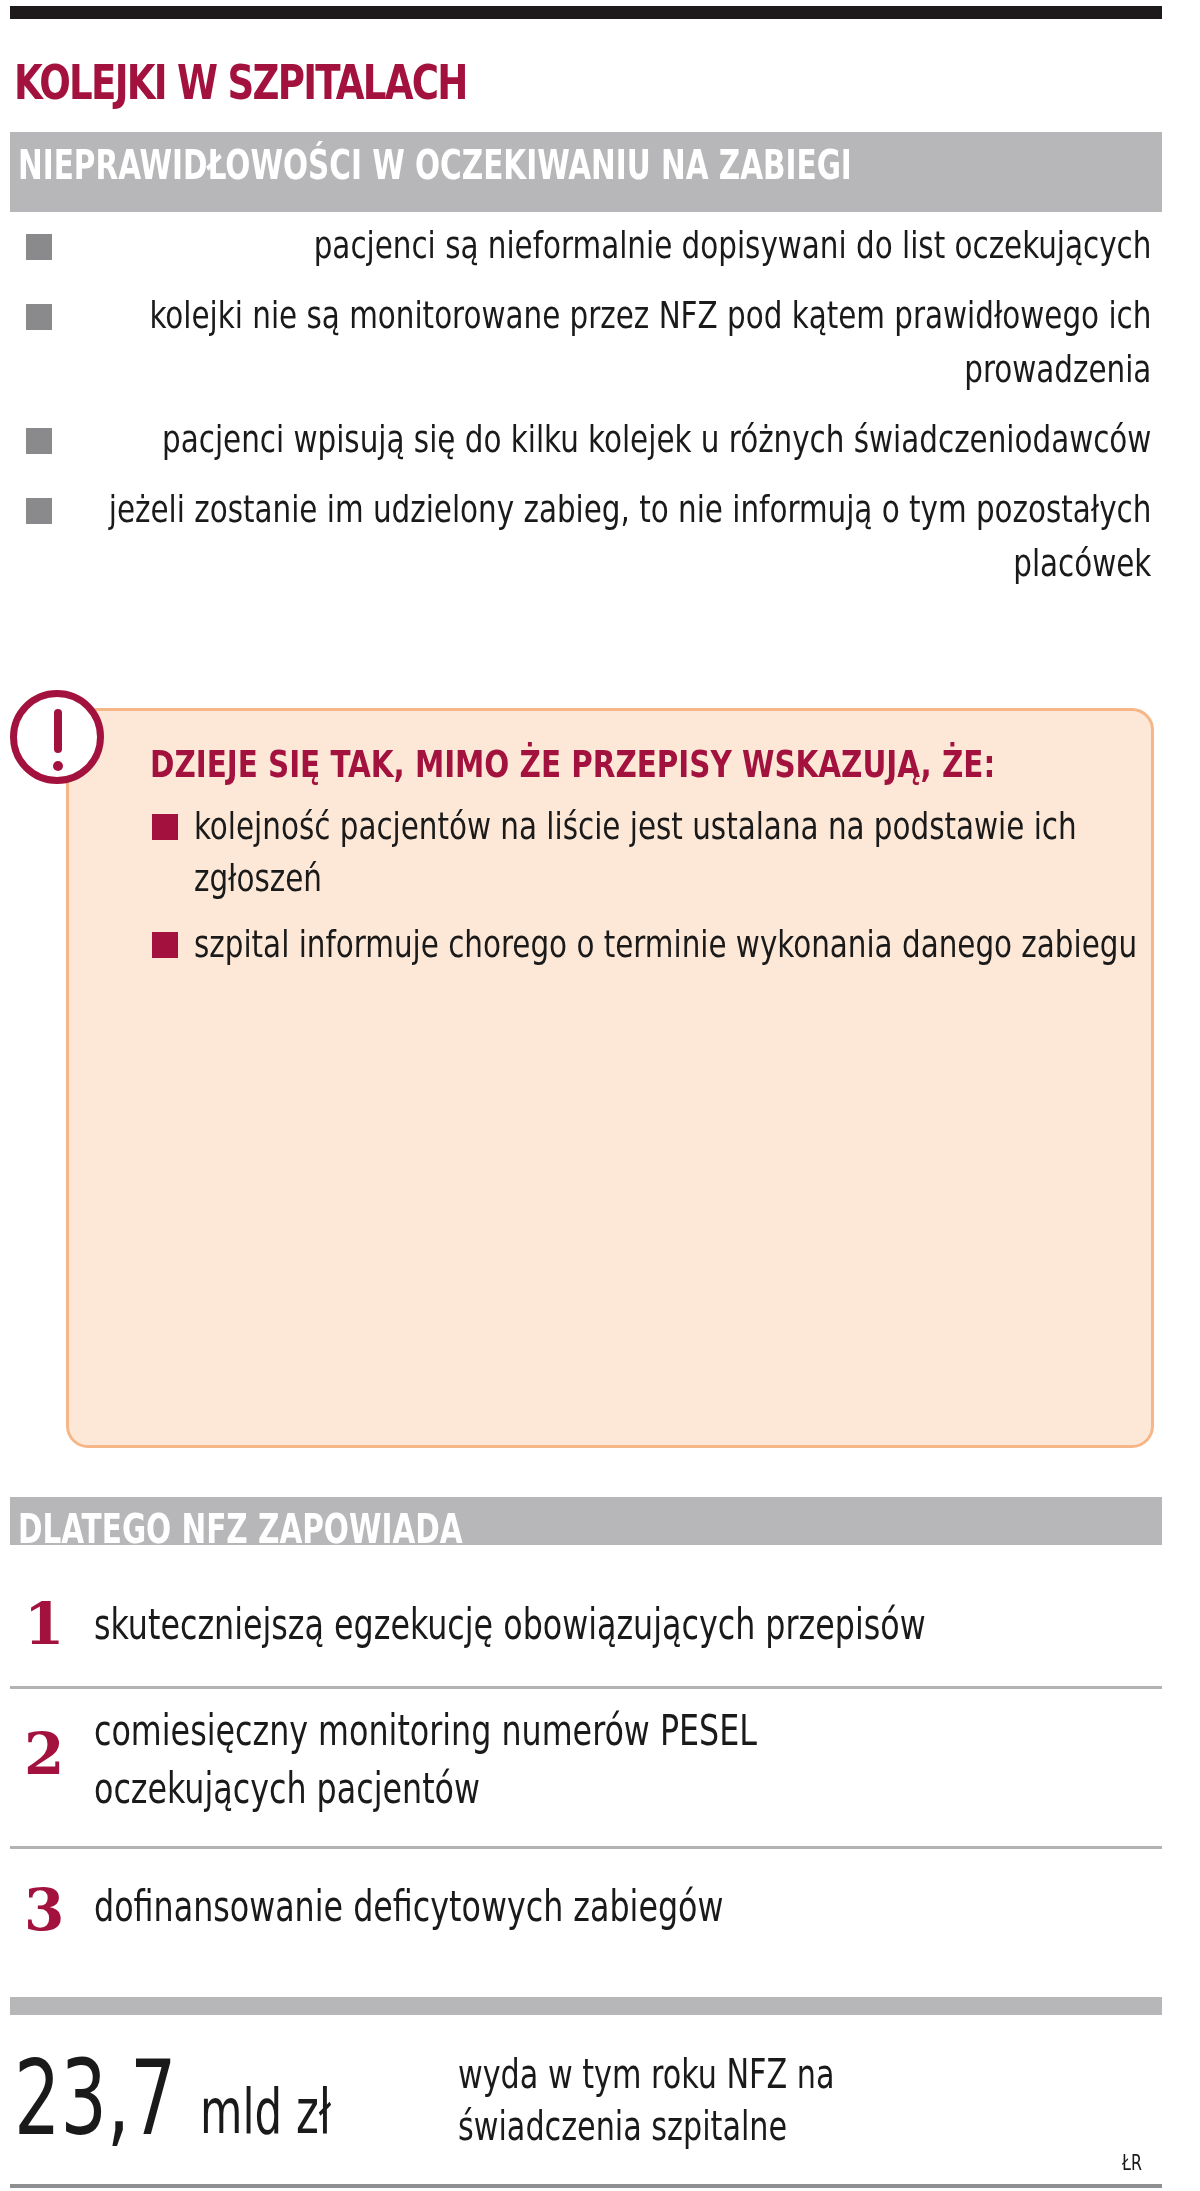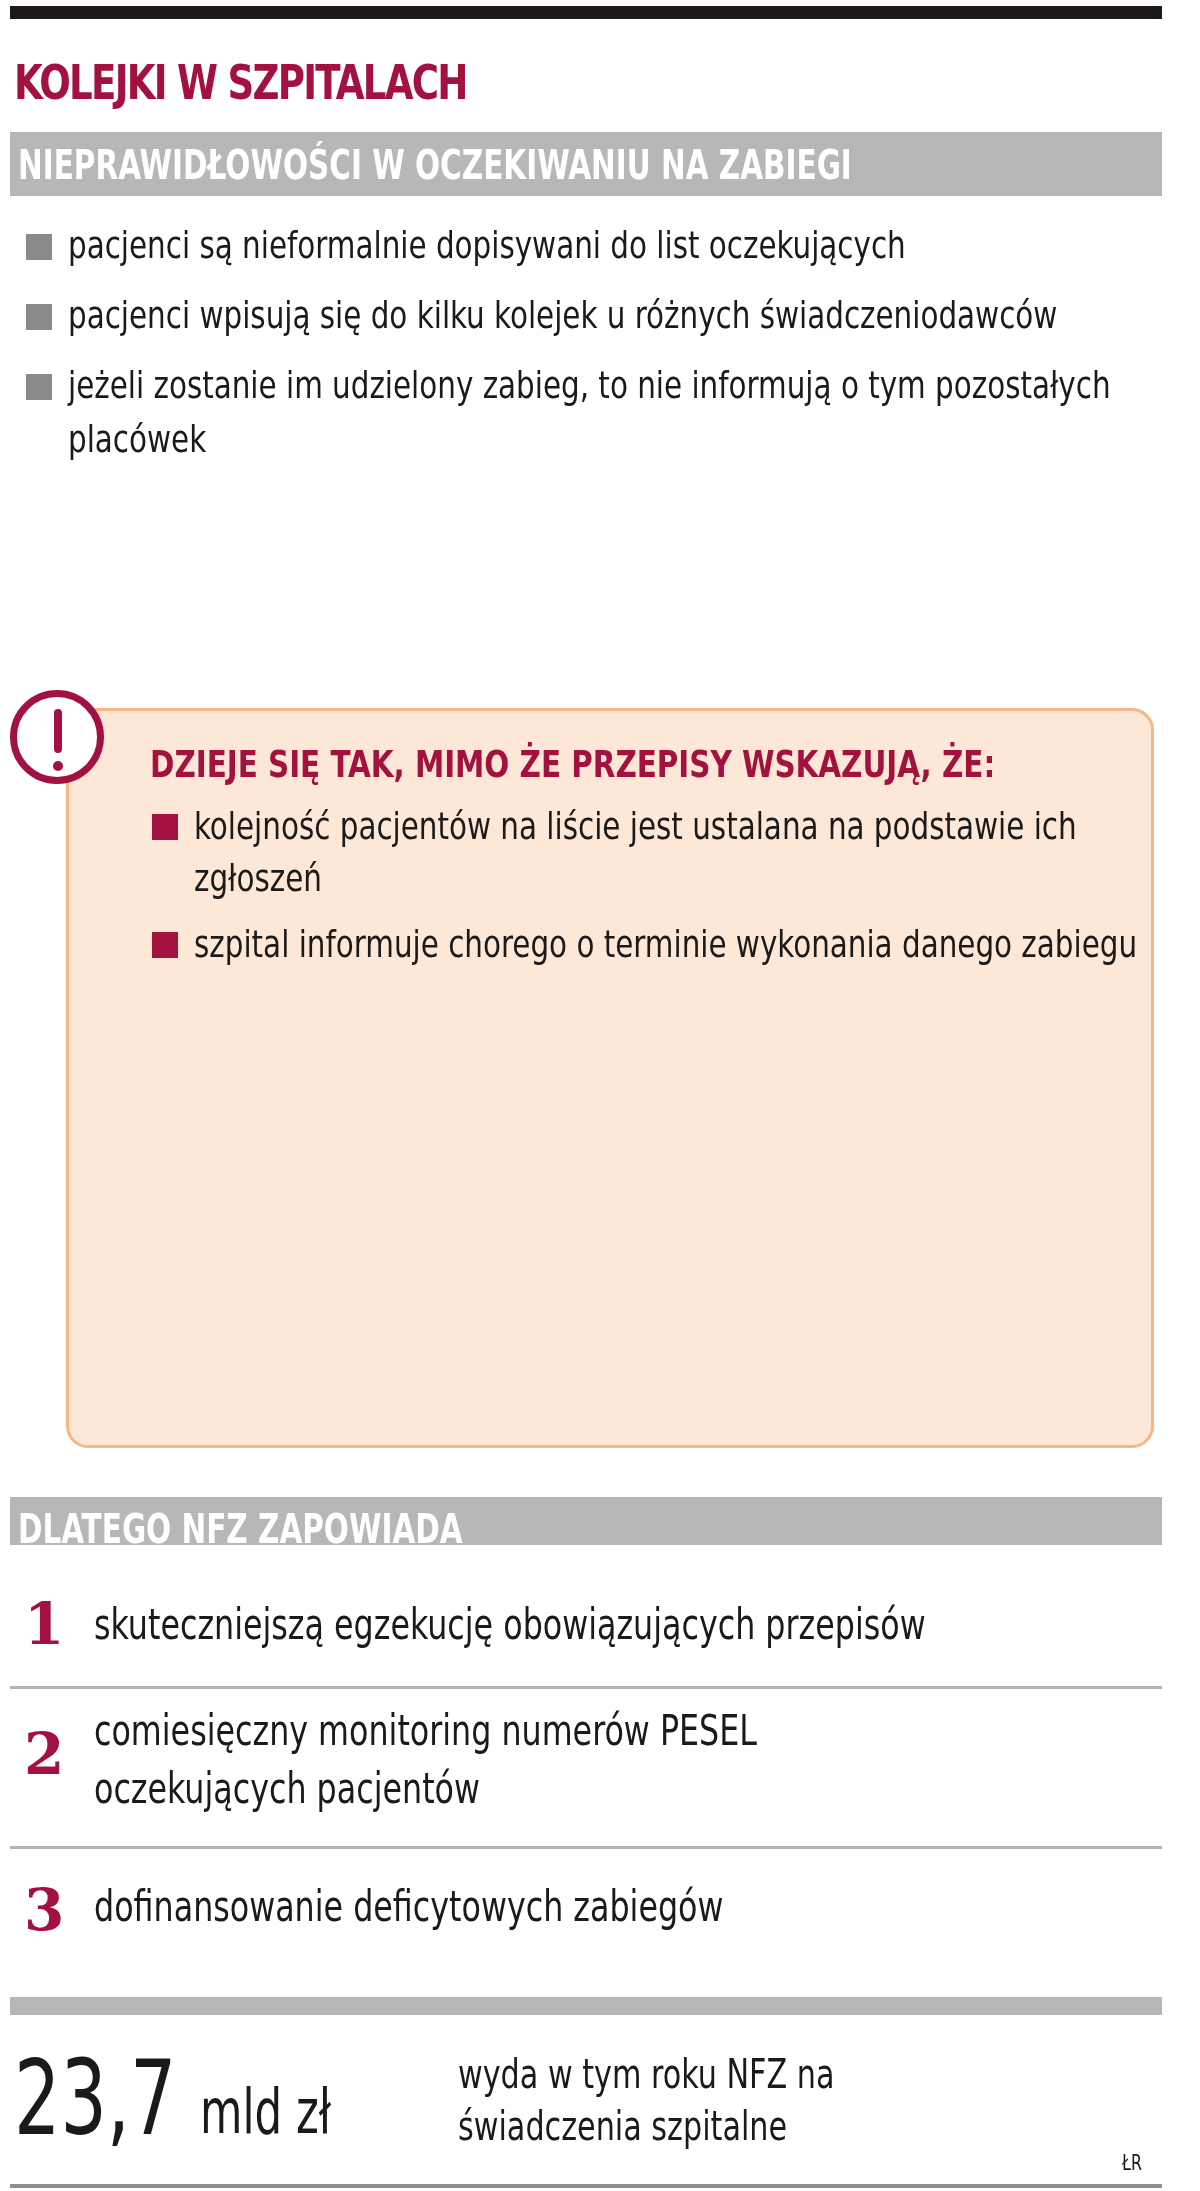--- a/index.html
+++ b/index.html
@@ -4,25 +4,25 @@
 <style>
   html, body { margin:0; padding:0; background:#ffffff; }
   body { width:1200px; height:2191px; position:relative; overflow:hidden;
          font-family:"DejaVu Sans Condensed","DejaVu Sans",sans-serif; color:#1a1a1a; }
   .topbar { position:absolute; left:10px; top:6px; width:1152px; height:13px; background:#1e1a1b; }
   .title { position:absolute; left:14px; top:54px; font-size:48px; font-weight:bold;
            color:#a3123e; letter-spacing:-2px; transform:scaleX(0.86); transform-origin:left top; white-space:nowrap; }
   .section-bar { position:absolute; left:10px; width:1152px; background:#b7b7ba; }
   .section-bar span { position:absolute; left:8px; color:#ffffff; font-weight:bold; white-space:nowrap;
            transform:scaleX(0.82); transform-origin:left top; }
-  .sb1 { top:132px; height:64px; }
+  .sb1 { top:132px; height:80px; }
   .sb1 span { top:10px; font-size:40px; }
   .sb2 { top:1497px; height:48px; }
   .sb2 span { top:9px; font-size:40px; }
-  .list1 { position:absolute; left:24px; top:218px; width:1130px; }
+  .list1 { position:absolute; left:24px; top:218px; width:1130px;text-align:right; }
   .li { position:relative; padding-left:44px; font-size:38px; line-height:54px; margin-bottom:16px; }
   .li .txt { display:block; transform:scaleX(0.86); transform-origin:left top; width:116%; }
   .bullet { position:absolute; left:2px; top:16px; width:26px; height:26px; }
   .gray { background:#8a8a8d; }
   .red { background:#a3123e; }
   .box { position:absolute; left:66px; top:708px; width:1088px; height:740px; background:#fde8d7;
          border:3px solid #f5b787; border-radius:22px; box-sizing:border-box; }
   .excl { position:absolute; left:10px; top:690px; width:94px; height:94px; border-radius:50%;
           border:7px solid #a3123e; background:#ffffff; box-sizing:border-box; }
   .excl .bar { position:absolute; left:37px; top:12px; width:8px; height:44px; background:#a3123e; border-radius:4px; }
@@ -51,20 +51,24 @@
 <div class="title">KOLEJKI W SZPITALACH</div>
 
 <div class="section-bar sb1">
   <span>NIEPRAWIDŁOWOŚCI W OCZEKIWANIU NA ZABIEGI</span>
 </div>
 
 <div class="list1">
   <div class="li">
     <span class="bullet gray"></span>
     <span class="txt">pacjenci są nieformalnie dopisywani do list oczekujących</span>
+  </div>
+  <div class="li">
+    <span class="bullet gray"></span>
+    <span class="txt">kolejki nie są monitorowane przez NFZ pod kątem prawidłowego ich prowadzenia</span>
   </div>
   <div class="li">
     <span class="bullet gray"></span>
     <span class="txt">pacjenci wpisują się do kilku kolejek u różnych świadczeniodawców</span>
   </div>
   <div class="li">
     <span class="bullet gray"></span>
     <span class="txt">jeżeli zostanie im udzielony zabieg, to nie informują o tym pozostałych placówek</span>
   </div>
 </div>

